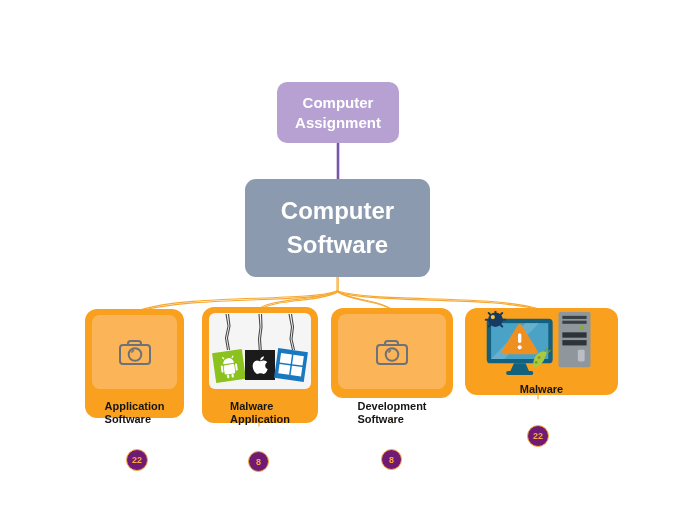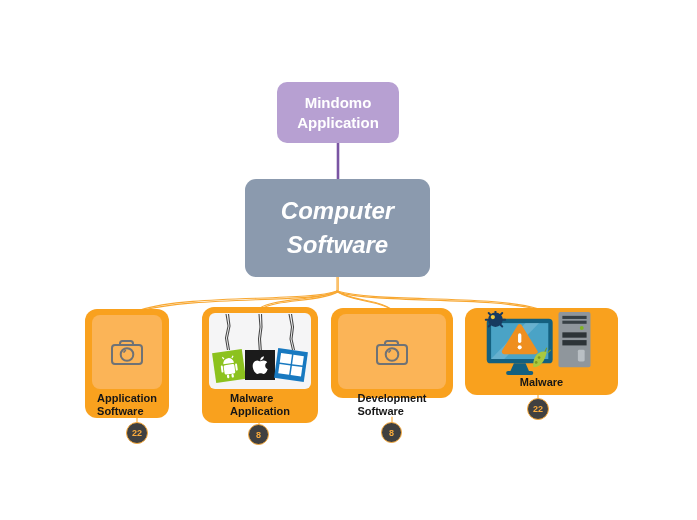--- a/index.html
+++ b/index.html
@@ -9,40 +9,40 @@
     font-family:"Liberation Sans","DejaVu Sans",sans-serif;
   }
   .layer{position:absolute;left:0;top:0;width:697px;height:520px;pointer-events:none;}
   .node{position:absolute;box-sizing:border-box;display:flex;align-items:center;justify-content:center;}
   .root-node{
     background:var(--purple,#b7a0d2);border-radius:10px;
     color:#fff;font-weight:bold;font-size:15px;line-height:20px;text-align:center;padding:8px;
   }
   .central-node{
     background:var(--slate,#8b9aae);border-radius:11px;
-    color:#fff;font-weight:bold;font-size:24px;line-height:34px;text-align:center;padding:10px;font-style:italic;
+    color:#fff;font-weight:bold;font-size:24px;line-height:34px;text-align:center;padding:10px;
   }
   .child-node{
     background:var(--orange,#f9a11e);border-radius:12px;
-    flex-direction:column;justify-content:flex-start;padding:6px 7px;gap:3px;
+    flex-direction:column;justify-content:flex-start;padding:6px 7px;gap:11px;
   }
   .media{width:100%;border-radius:8px;display:flex;align-items:center;justify-content:center;flex:0 0 auto;}
   .media.placeholder{background:var(--orange-light,#fbb457);}
   .media.white-panel{background:var(--white-panel,#f5f5f6);border-radius:6px;overflow:hidden;}
   .media.bare{background:transparent;}
   .child-label{width:100%;flex:1;display:flex;align-items:center;justify-content:center;}
   .child-label span{
     display:block;width:min-content;text-align:left;
     color:var(--label,#161616);font-weight:bold;font-size:11px;line-height:13px;white-space:normal;
   }
   .badge{
-    position:absolute;box-sizing:border-box;background:#404040;
+    position:absolute;box-sizing:border-box;background:#701a75;
     border:1.6px solid var(--orange-pale,#f9ab3c);border-radius:50%;
     color:var(--orange-pale,#f9ab3c);font-weight:bold;font-size:9px;
-    display:flex;align-items:center;justify-content:center;
+    display:flex;align-items:center;justify-content:center;margin-top:27px;
   }
   svg .organic{stroke:var(--connector,#f8a832);stroke-width:1.1;fill:none;stroke-linecap:round;}
   svg .purple-link{stroke:var(--purple-line,#7a55a3);stroke-width:2.6;fill:none;}
 </style>
 </head>
 <body>
 
 <div class="canvas">
 
   <svg class="layer" viewBox="0 0 697 520">
@@ -67,28 +67,28 @@
       <path d="M337,291 C378,303 488,294 539,309"></path>
       <path d="M338,292.4 C380,304 490,296 540,310"></path>
     </g>
     <path class="organic" d="M137,418 L137,423"></path>
     <path class="organic" d="M259,423 L259,426"></path>
     <path class="organic" d="M392,417 L392,423"></path>
     <path class="organic" d="M538,395 L538,399"></path>
   </svg>
 
   <div class="node root-node" style="left:277px;top:82px;width:122px;height:61px;">
-    <span>Mindomo Application</span>
+    <span>Computer Assignment</span>
   </div>
 
   <div class="node central-node" style="left:245px;top:179px;width:185px;height:98px;">
     <span>Computer Software</span>
   </div>
 
-  <div class="node child-node" style="left:85px;top:309px;width:84px;height:109px;">
+  <div class="node child-node" style="left:85px;top:309px;width:99px;height:109px;">
     <div class="media placeholder" style="height:74px;">
       <svg width="36" height="30" viewBox="0 0 36 30">
         <g fill="none" stroke="#6e7276" stroke-width="2" stroke-linejoin="round">
           <rect x="11" y="4" width="13" height="7" rx="2.5"></rect>
           <rect x="3" y="8" width="30" height="19" rx="3" fill="#fbb457"></rect>
           <circle cx="18" cy="17.5" r="6.3"></circle>
           <path d="M14.6,15.6 a4.6,4.6 0 0 1 2.4,-2.4" stroke-width="1.6"></path>
         </g>
       </svg>
     </div>

